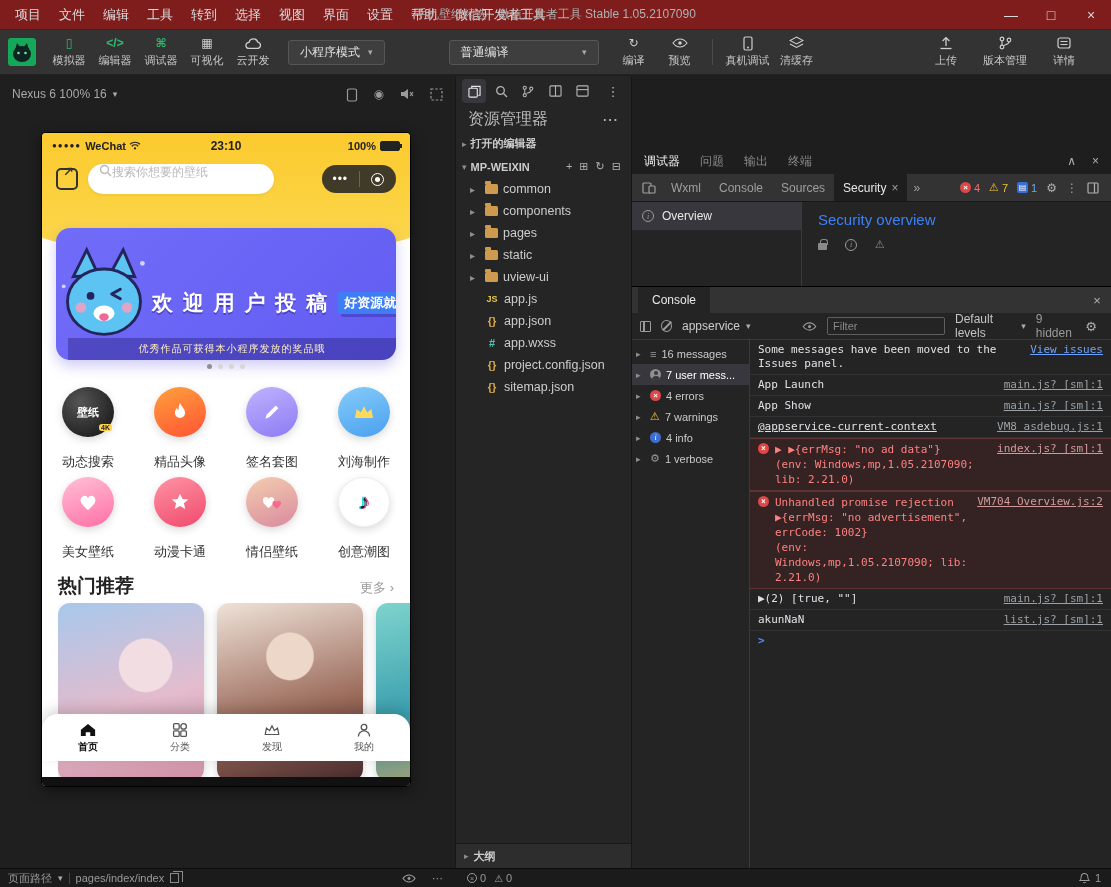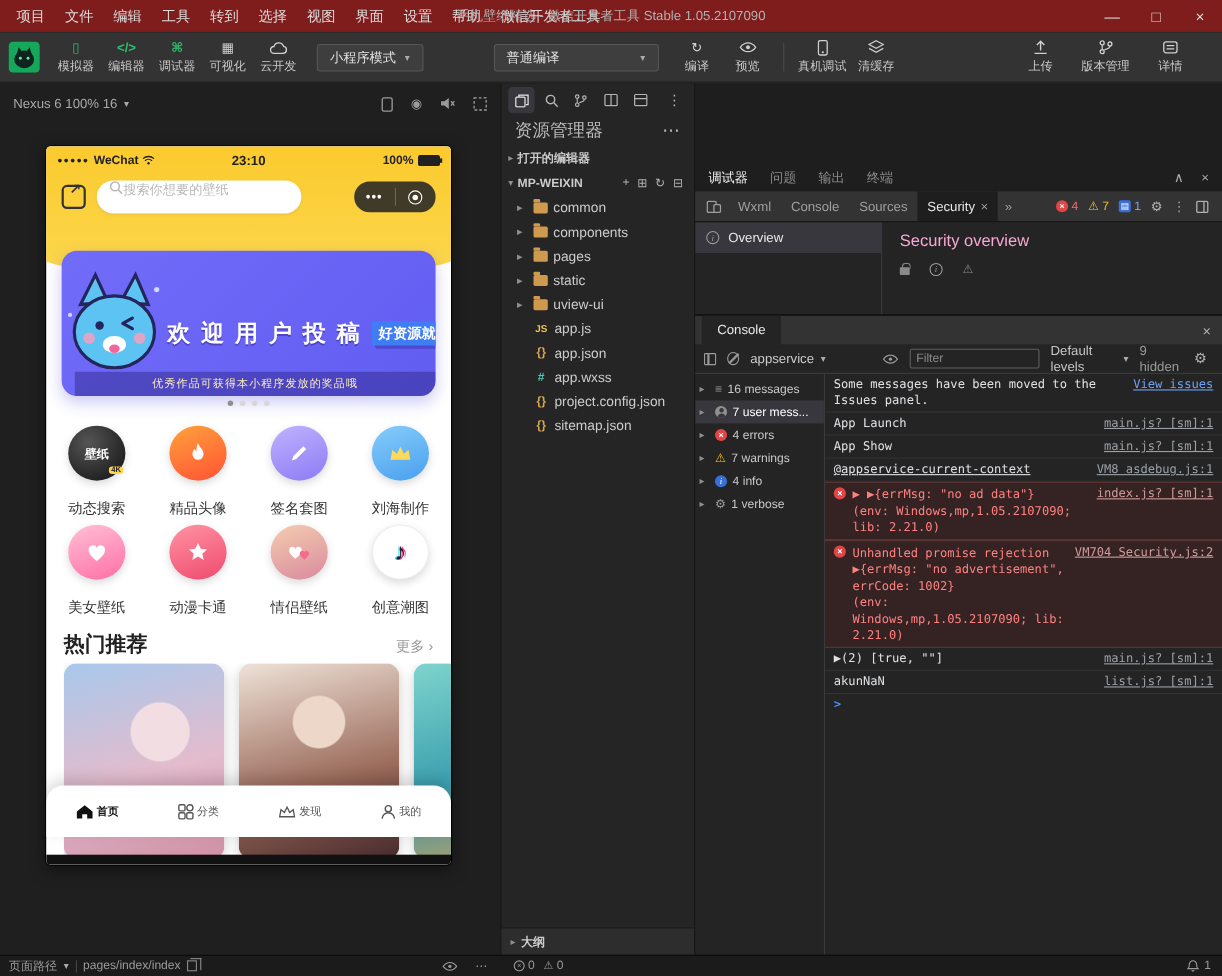--- a/index.html
+++ b/index.html
@@ -80,21 +80,21 @@
   .ph-hot { position:absolute; top:440px; left:16px; right:16px; display:flex; align-items:baseline; }
   .hot-title { font-size:19px; font-weight:bold; color:#222; }
   .hot-more { margin-left:auto; font-size:13px; color:#999; }
   .ph-photos { position:absolute; top:470px; left:16px; right:0; height:178px; display:flex; gap:13px; overflow:hidden; }
   .photo { flex:none; width:146px; height:178px; border-radius:12px; box-shadow:0 4px 10px rgba(0,0,0,.18); }
   .p1 { background:radial-gradient(circle at 60% 35%,#f2dde2 0 18%,transparent 19%),linear-gradient(165deg,#a8c8ec,#e3bccd 55%,#cf8fa4); }
   .p2 { background:radial-gradient(circle at 50% 30%,#ecd7c8 0 16%,transparent 17%),linear-gradient(165deg,#efe2d8,#9a6a5a 60%,#46292c); }
   .p3 { background:radial-gradient(circle at 55% 30%,#f6e3c8 0 14%,transparent 15%),linear-gradient(165deg,#7ed4cd,#3b9fae 55%,#c89c5c); }
 
   .ph-tabbar { position:absolute; top:581px; left:0; right:0; height:47px; background:#fff; border-radius:16px 16px 0 0; box-shadow:0 -5px 14px rgba(0,0,0,.16); display:flex; }
-  .tab { flex:1; display:flex; flex-direction:row; align-items:center; justify-content:center; gap:2px; font-size:10px; color:#555; }
+  .tab { flex:1; display:flex; flex-direction:column; align-items:center; justify-content:center; gap:2px; font-size:10px; color:#555; }
   .tab.active { color:#111; font-weight:bold; }
   .ph-bottom { position:absolute; bottom:0; left:0; right:0; height:9px; background:#111; }
 
   
   .exp-toolbar { height:30px; display:flex; align-items:center; padding:0 6px; gap:3px; }
   .exp-ic { width:24px; height:24px; display:flex; align-items:center; justify-content:center; color:#b5b5b5; border-radius:4px; font-size:13px; }
   .exp-ic.active { background:#37373d; color:#fff; }
   .exp-ic.right { margin-left:auto; }
   .exp-title { height:26px; display:flex; align-items:center; padding:0 12px; color:#bbbbbb; font-size:16px; }
   .exp-title .dots { margin-left:auto; letter-spacing:1px; }
@@ -121,21 +121,21 @@
   .dt-tab.active { background:#1e1e1e; color:#e8e8e8; }
   .dt-badges { margin-left:auto; display:flex; align-items:center; gap:9px; padding-right:8px; }
   .bdg { display:flex; align-items:center; gap:3px; font-size:11px; }
   .bdg.err { color:#ef6f6f; } .bdg.warn { color:#f1c232; } .bdg.info { color:#6fa8ef; }
   .ic-errdot { width:11px; height:11px; background:#e24545; border-radius:50%; color:#fff; font-size:8px; display:flex; align-items:center; justify-content:center; font-weight:bold; }
   .ic-infosq { width:11px; height:11px; background:#3a6fd8; border-radius:2px; color:#fff; font-size:8px; display:flex; align-items:center; justify-content:center; }
   .security { position:absolute; top:125px; left:0; right:0; height:85px; background:#242424; display:flex; overflow:hidden; border-top:1px solid #171717; }
   .sec-side { width:170px; border-right:1px solid #3a3a3a; padding-top:0; }
   .sec-item { height:28px; display:flex; align-items:center; gap:8px; padding:0 10px; background:#37373d; color:#e8e8e8; font-size:12px; }
   .sec-main { flex:1; padding:9px 16px 0; }
-  .sec-title { font-size:15px; color:#f9a8d4; }
+  .sec-title { font-size:15px; color:#3b82f6; }
   .sec-icons { display:flex; gap:18px; margin-top:10px; color:#8a8a8a; font-size:12px; align-items:center; }
   .sec-origin { margin-top:10px; padding-top:6px; border-top:1px solid #3a3a3a; color:#dadada; font-size:12.5px; }
   .ic-circle-i { width:12px; height:12px; border:1px solid #9a9a9a; border-radius:50%; font-size:8px; display:flex; align-items:center; justify-content:center; color:#9a9a9a; font-style:italic; font-family:"Liberation Serif",serif; }
   .ic-lock { width:9px; height:7px; background:#8a8a8a; border-radius:1px; position:relative; margin-top:4px; }
   .ic-lock::before { content:""; position:absolute; top:-4px; left:1.5px; width:6px; height:5px; border:1.5px solid #8a8a8a; border-bottom:none; border-radius:3px 3px 0 0; }
 
   
   .console { position:absolute; top:210px; left:0; right:0; bottom:0; background:#242424; border-top:1px solid #000; display:flex; flex-direction:column; }
   .con-header { height:26px; background:#333333; display:flex; align-items:center; padding:0 0 0 6px; flex:none; }
   .con-tab { height:100%; display:flex; align-items:center; padding:0 14px; background:#242424; color:#e8e8e8; font-size:12px; }
@@ -787,21 +787,21 @@
               </div>
               <span class="src">index.js? [sm]:1</span>
             </div>
             <div class="msg error">
               <span class="ic-errdot" style="margin-top:1px">×</span>
               <div class="mcol grow">
                 <div>Unhandled promise rejection</div>
                 <div>▶{errMsg: "no advertisement", errCode: 1002}</div>
                 <div>(env: Windows,mp,1.05.2107090; lib: 2.21.0)</div>
               </div>
-              <span class="src">VM704 Security.js:2</span>
+              <span class="src">VM704 Overview.js:2</span>
             </div>
             <div class="msg">
               <span>▶(2) [true, ""]</span>
               <span class="src">main.js? [sm]:1</span>
             </div>
             <div class="msg">
               <span>akunNaN</span>
               <span class="src">list.js? [sm]:1</span>
             </div>
             <div class="msg" style="border-bottom:none">

